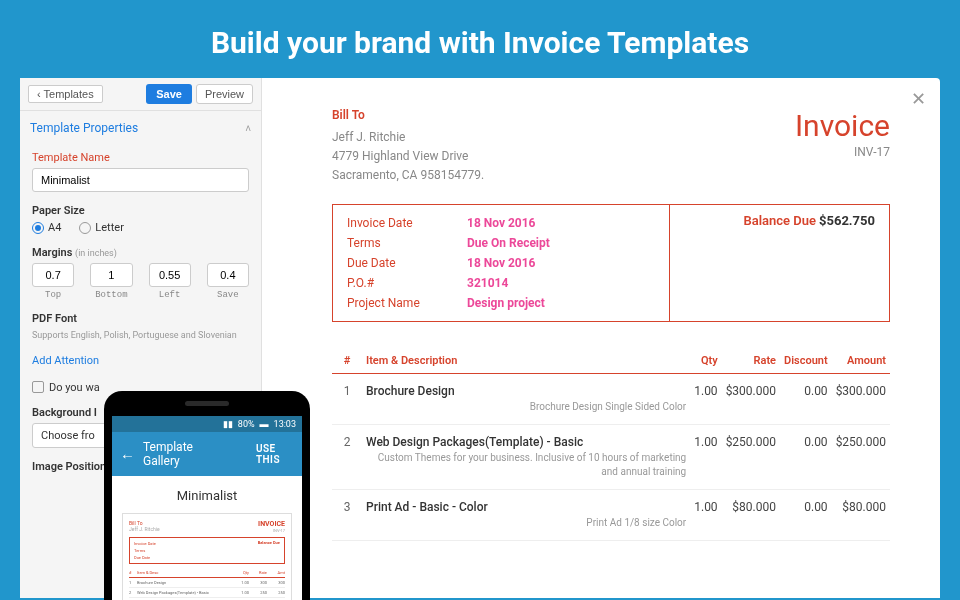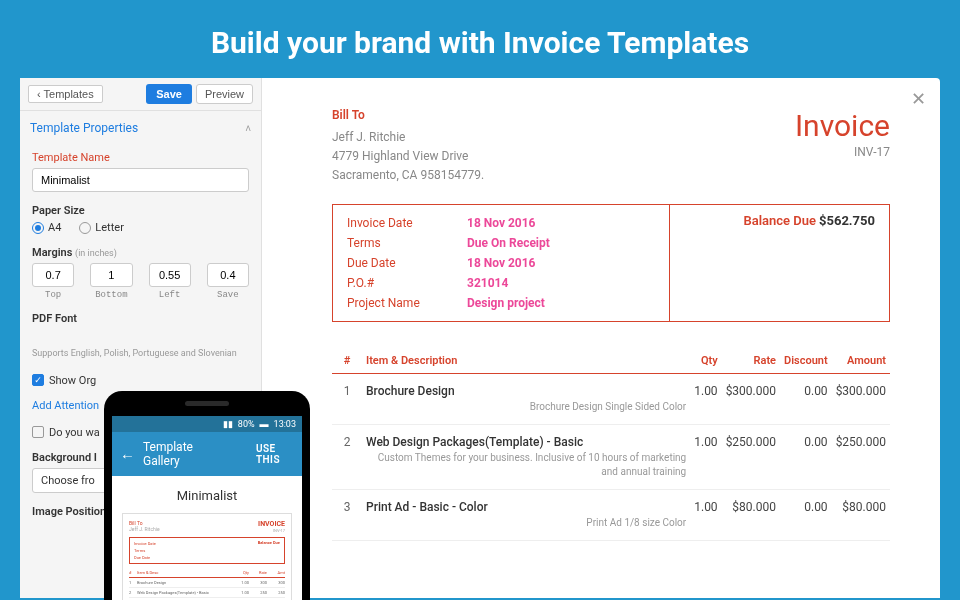--- a/index.html
+++ b/index.html
@@ -129,21 +129,21 @@
   border: 1px solid #ccc;
   border-radius: 3px;
   padding: 5px 8px;
   font-size: 11px;
   background: #fff;
   position: relative;
 }
 .sel-input::after {
   content: "▾"; position: absolute; right: 6px; color: #888; font-size: 9px;
 }
-.hint-txt { font-size: 9px; color: #999; line-height: 1.4; margin-top: 22px; }
+.hint-txt { font-size: 9px; color: #999; line-height: 1.4; margin-top: 4px; }
 .cb-row { display: flex; align-items: center; gap: 5px; margin-top: 14px; font-size: 11px; }
 .cb-box {
   width: 12px; height: 12px; border: 1px solid #1e7de0;
   background: #1e7de0; border-radius: 2px;
   display: inline-flex; align-items: center; justify-content: center;
   color: #fff; font-size: 9px;
 }
 .cb-box::after { content: "✓"; }
 .cb-box.off { background: transparent; border-color: #999; }
 .cb-box.off::after { content: ""; }
@@ -290,24 +290,20 @@
       <div class="margin-grid">
         <div class="margin-cell"><input value="0.7" style=""><span>Top</span></div>
         <div class="margin-cell"><input value="1" style=""><span>Bottom</span></div>
         <div class="margin-cell"><input value="0.55" style=""><span>Left</span></div>
         <div class="margin-cell"><input value="0.4" style=""><span>Save</span></div>
       </div>
 
       <div class="plain-label">PDF Font</div>
       <div class="hint-txt">Supports English, Polish, Portuguese and Slovenian</div>
 
-      <div class="cb-row">
-        <span class="cb-box"></span>
-        <span>Show Org</span>
-      </div>
 
       <div class="link-txt">Add Attention</div>
 
       <div class="cb-row">
         <span class="cb-box off"></span>
         <span>Do you wa</span>
       </div>
 
       <div class="plain-label">Background I</div>
       <div class="sel-input">Choose fro</div>

